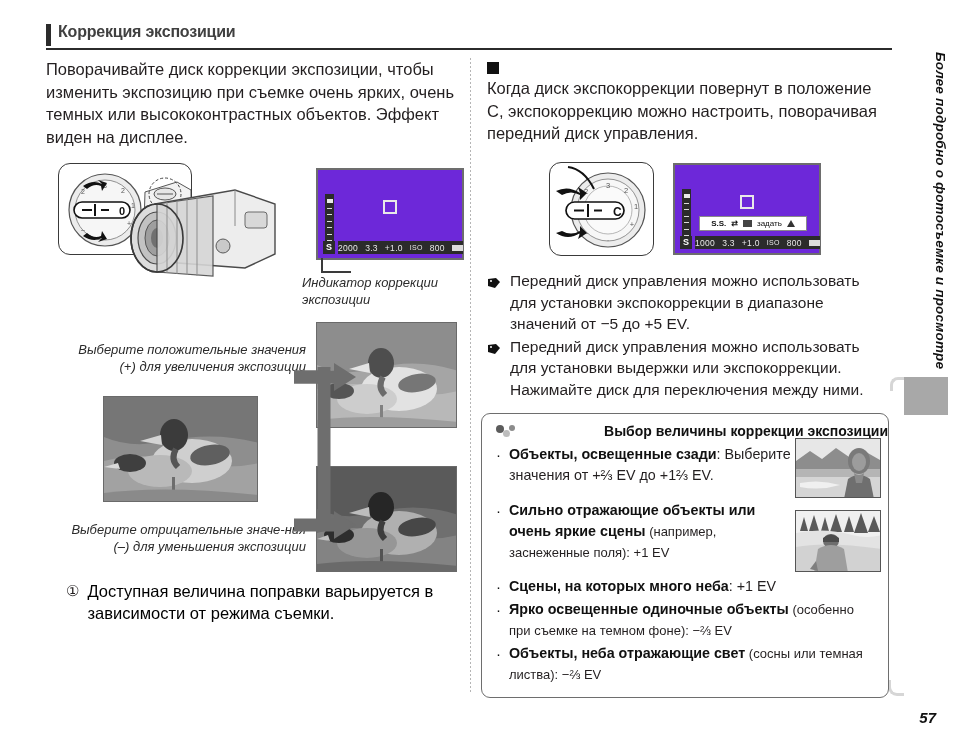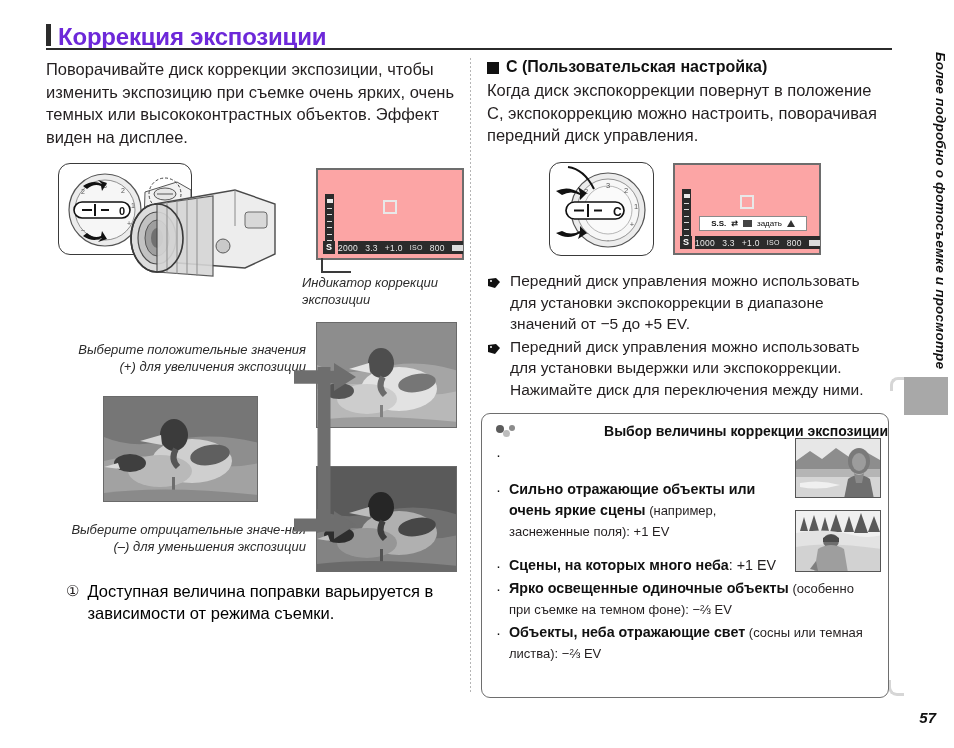--- a/index.html
+++ b/index.html
@@ -19,22 +19,22 @@
   
   .header {
     position:absolute; left:46px; top:24px; width:846px; height:28px;
   }
   .header-bar {
     position:absolute; left:0; top:0; width:5px; height:22px;
     background:#2b2b2b;
   }
   .header-title {
     position:absolute; left:12px; top:-1px;
-    font-size:24px; font-weight:bold; letter-spacing:-0.2px;
-    color:#6d28d9;
+    font-size:16px; font-weight:bold; letter-spacing:-0.2px;
+    color:#404040;
   }
   .header-rule {
     position:absolute; left:0; bottom:2px; width:846px; height:2px;
     background:#2b2b2b;
   }
 
   
   .col-left  { position:absolute; left:46px;  top:58px; width:412px; }
   .col-right { position:absolute; left:487px; top:58px; width:405px; }
 
@@ -79,21 +79,21 @@
   
   .dial-box {
     position:absolute;
     border:1.5px solid #3a3a3a; border-radius:12px;
     background:#fff; overflow:hidden;
   }
 
   
   .lcd {
     position:absolute;
-    background:#fca5a5;
+    background:#6d28d9;
     border:2px solid #6d6d6d;
   }
   .lcd-focus {
     position:absolute; width:14px; height:14px;
     border:2px solid #e8e8e8;
     left:50%; top:42%; transform:translate(-50%,-50%);
   }
   .lcd-scale {
     position:absolute; left:7px; top:24px; width:9px; height:58px;
     background:#2b2b2b;
@@ -385,21 +385,20 @@
   </div>
 
   <div class="note" style="left:66px; top:580px; width:390px;">
     <span class="note-icon">①</span>
     <span class="note-text">Доступная величина поправки варьируется в зависимости от режима съемки.</span>
   </div>
 
   <div class="col-right">
     <div class="subhead">
       <span class="sq-bullet"></span>
-      <span>С (Пользовательская настройка)</span>
     </div>
     <div class="body-text">Когда диск экспокоррекции повернут в положение С, экспокоррекцию можно настроить, поворачивая передний диск управления.</div>
   </div>
 
   <div class="dial-box" style="left:549px; top:162px; width:105px; height:94px;">
     <svg viewBox="0 0 105 94" width="105" height="94">
       <circle cx="58" cy="47" r="37" fill="#ececec" stroke="#555" stroke-width="1.2"></circle>
       <circle cx="58" cy="47" r="31" fill="#f7f7f7" stroke="#7a7a7a" stroke-width="0.8"></circle>
       <circle cx="58" cy="47" r="24" fill="#fafafa" stroke="#9a9a9a" stroke-width="0.7"></circle>
       <g fill="#555" font-size="7.5" font-family="Liberation Sans, sans-serif" text-anchor="middle">
@@ -484,20 +483,23 @@
           <i></i>
           <i></i>
           <i></i>
         </span>
       <span>Выбор величины коррекции экспозиции</span>
     </div>
 
     <div class="tip-list">
       <div class="tip" style="margin-bottom:14px;">
         <span class="tip-dot">·</span>
+        <span class="tip-text" style="max-width:282px;">
+          <b>Объекты, освещенные сзади</b><span>: Выберите значения от +⅔ EV до +1⅔ EV.</span>
+        </span>
       </div>
 
       <div class="tip" style="margin-bottom:13px;">
         <span class="tip-dot">·</span>
         <span class="tip-text" style="max-width:282px;">
           <b>Сильно отражающие объекты или очень яркие сцены</b><span class="small"> (например, заснеженные поля): +1 EV</span>
         </span>
       </div>
 
       <div class="tip">

